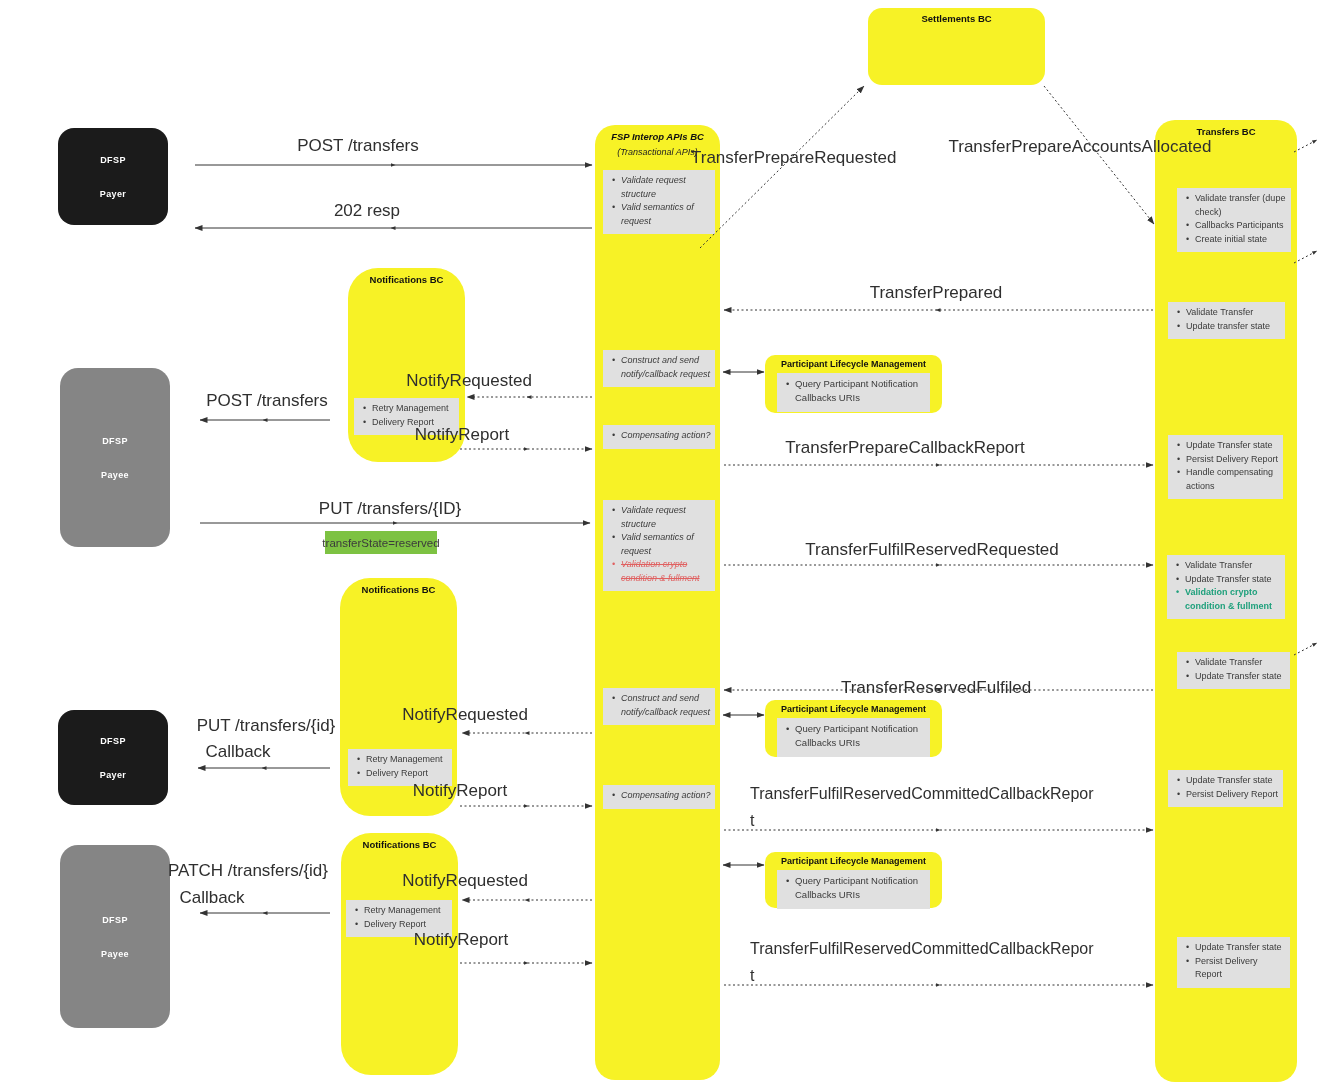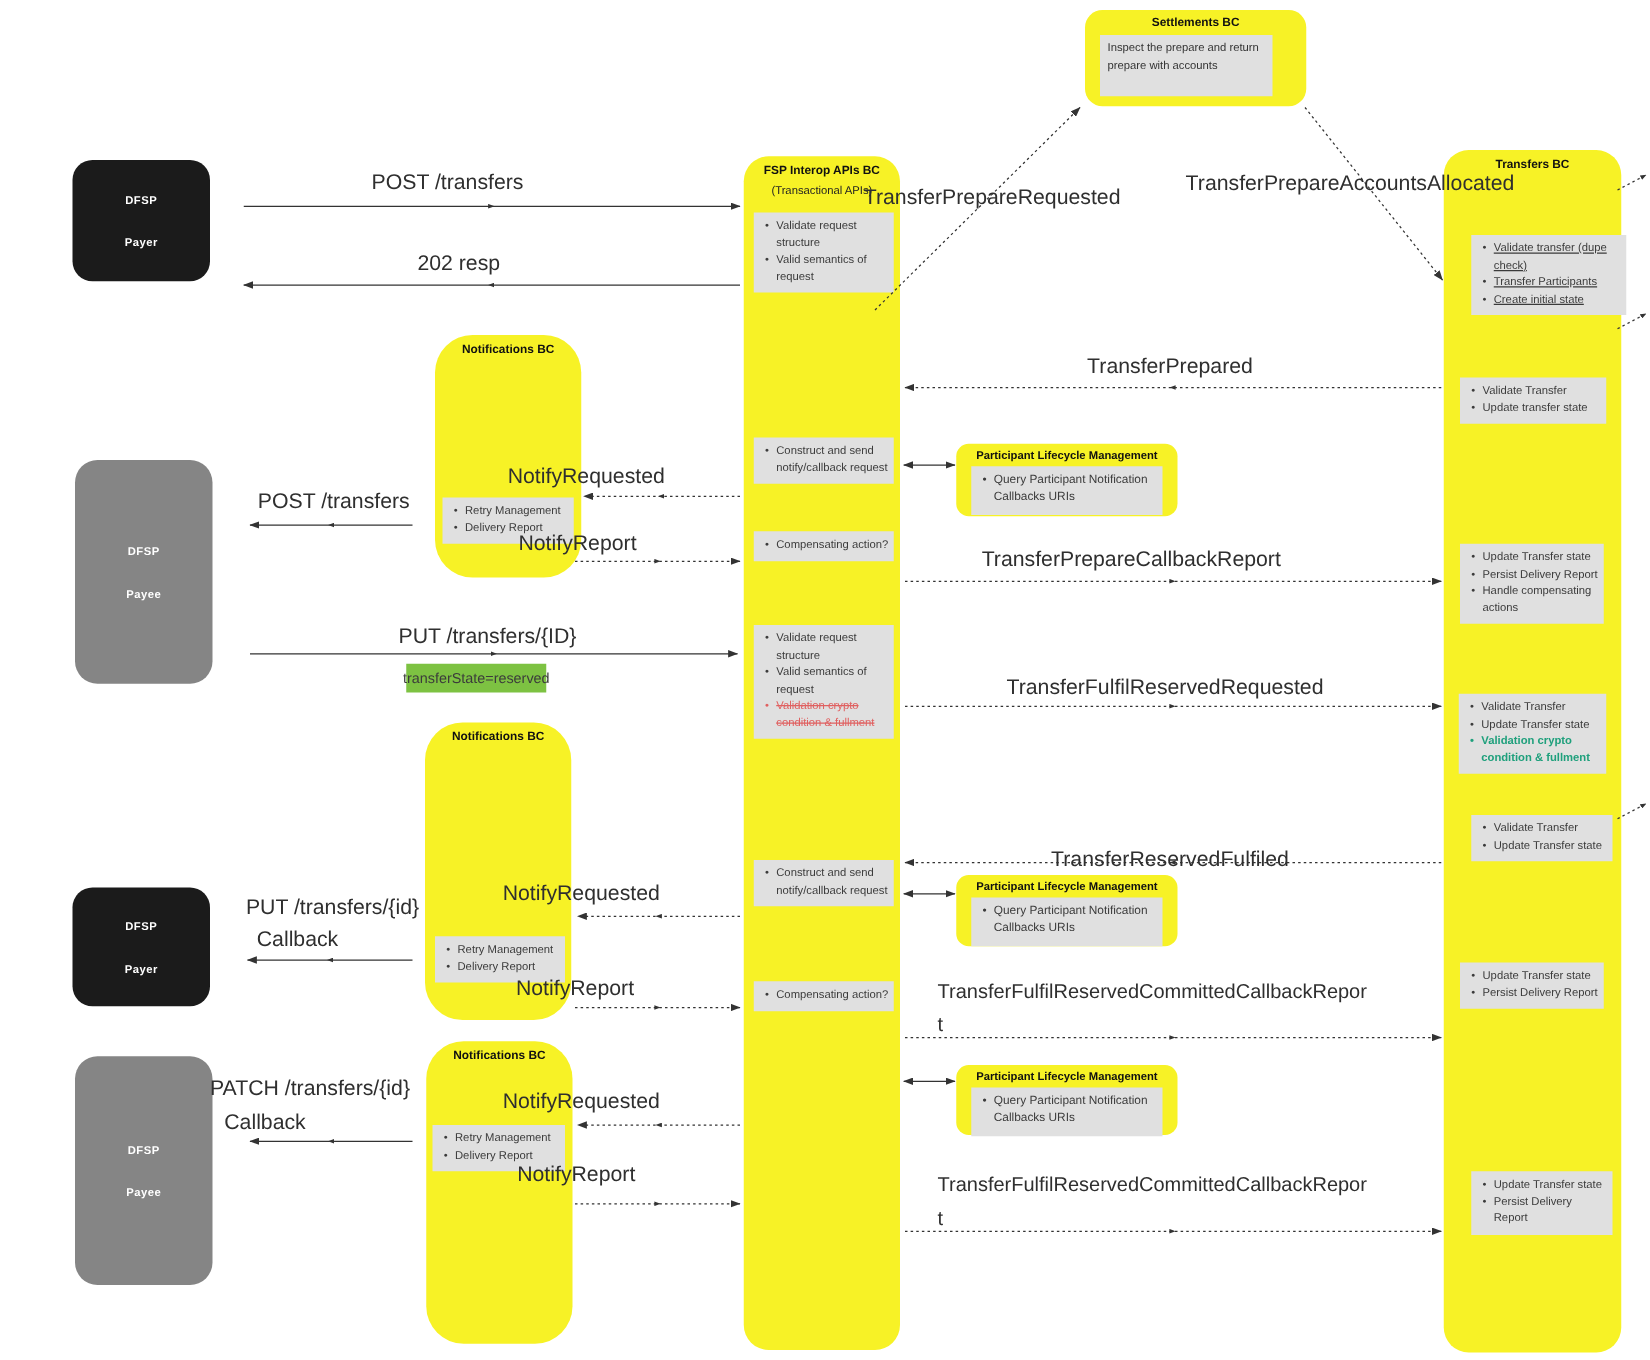--- a/index.html
+++ b/index.html
@@ -76,21 +76,20 @@
     <polyline class="dashed" points="700,248 864,86" marker-end="url(#ah)"></polyline>
     <polyline class="dashed" points="1044,86 1154,224" marker-end="url(#ah)"></polyline>
     <polyline class="dashed" points="1294,152 1315,141" marker-end="url(#mid)"></polyline>
     <polyline class="dashed" points="1294,263 1315,252" marker-end="url(#mid)"></polyline>
     <polyline class="dashed" points="1294,655 1315,644" marker-end="url(#mid)"></polyline>
   </svg>
 
 
   <div class="col rounded" style="left:868px;top:8px;width:177px;height:77px;border-radius:14px;">
     <div class="col-header" style="top:5px;">Settlements BC</div>
-    <div class="note-plain" style="left:12px;top:20px;width:138px;height:49px;">Inspect the prepare and return prepare with accounts</div>
   </div>
 
   <div class="actor black" style="left:58px;top:128px;width:110px;height:97px;">
     <span>DFSP</span>
     <span>Payer</span>
   </div>
   <div class="actor gray" style="left:60px;top:368px;width:110px;height:179px;">
     <span>DFSP</span>
     <span>Payee</span>
   </div>
@@ -118,21 +117,21 @@
       </ul>
   </div>
   <div class="col rounded" style="left:341px;top:833px;width:117px;height:242px;">
     <div class="col-header">Notifications BC</div>
     <ul class="note-box" style="left:5px;top:67px;width:106px;">
         <li>Retry Management</li>
         <li>Delivery Report</li>
       </ul>
   </div>
 
-  <div class="col" style="left:595px;top:125px;width:125px;height:955px;border-radius:20px;">
+  <div class="col" style="left:595px;top:125px;width:125px;height:955px;border-radius:20px;font-style:italic;">
     <div class="col-header">FSP Interop APIs BC</div>
     <div class="col-subheader">(Transactional APIs)</div>
     <ul class="note-box" style="left:8px;top:45px;width:112px;">
         <li>Validate request structure</li>
         <li>Valid semantics of request</li>
       </ul>
     <ul class="note-box" style="left:8px;top:225px;width:112px;">
         <li>Construct and send notify/callback request</li>
       </ul>
     <ul class="note-box" style="left:8px;top:300px;width:112px;">
@@ -146,23 +145,23 @@
     <ul class="note-box" style="left:8px;top:563px;width:112px;">
         <li>Construct and send notify/callback request</li>
       </ul>
     <ul class="note-box" style="left:8px;top:660px;width:112px;">
         <li>Compensating action?</li>
       </ul>
   </div>
 
   <div class="col" style="left:1155px;top:120px;width:142px;height:962px;border-radius:20px;">
     <div class="col-header">Transfers BC</div>
-    <ul class="note-box" style="left:22px;top:68px;width:124px;text-decoration:underline;">
+    <ul class="note-box" style="left:22px;top:68px;width:114px;">
         <li>Validate transfer (dupe check)</li>
-        <li>Transfer Participants</li>
+        <li>Callbacks Participants</li>
         <li>Create initial state</li>
       </ul>
     <ul class="note-box" style="left:13px;top:182px;width:117px;">
         <li>Validate Transfer</li>
         <li>Update transfer state</li>
       </ul>
     <ul class="note-box" style="left:13px;top:315px;width:115px;">
         <li>Update Transfer state</li>
         <li>Persist Delivery Report</li>
         <li>Handle compensating actions</li>

